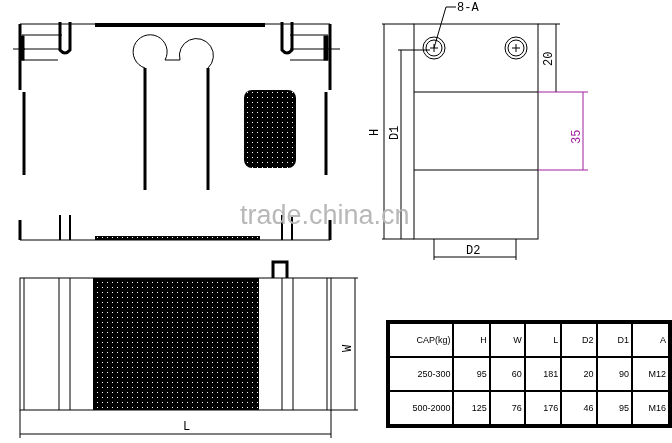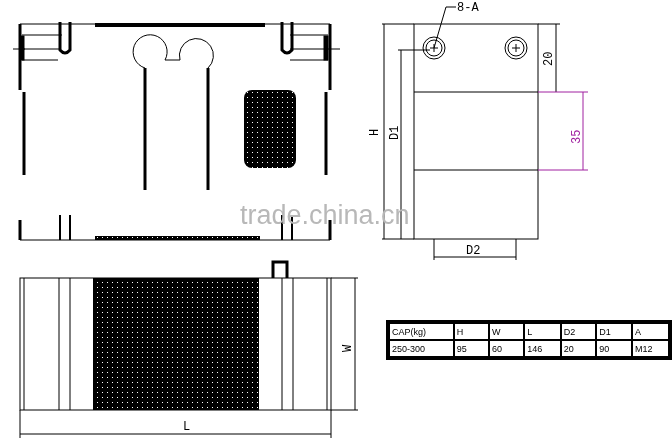--- a/index.html
+++ b/index.html
@@ -2,21 +2,21 @@
 <html><head>
 <meta charset="utf-8">
 <style>
   html, body { margin:0; padding:0; background:#ffffff; }
   body { width:672px; height:443px; position:relative; overflow:hidden; font-family:"Liberation Sans", sans-serif; }
   #drawing { position:absolute; left:0; top:0; }
   .lbl { font-family:"Liberation Mono", monospace; font-size:12px; fill:#000; }
   .lbl-m { font-family:"Liberation Mono", monospace; font-size:12px; fill:#a020a0; }
   .wm { font-family:"Liberation Sans", sans-serif; font-size:27px; fill:#b8b8b8; }
   #spec-table { position:absolute; left:386px; top:320px; border-collapse:separate; border-spacing:2px; background:#000; border:2px solid #000; }
-  #spec-table td, #spec-table th { background:#fff; font-family:"Liberation Sans", sans-serif; font-size:9px; font-weight:normal; color:#000; text-align:left; height:15px; padding:0 2px; }
+  #spec-table td, #spec-table th { background:#fff; font-family:"Liberation Sans", sans-serif; font-size:9px; font-weight:normal; color:#000; text-align:right; height:32px; padding:0 2px; }
   #spec-table th.cap { width:66px; }
   #spec-table th.c { width:35px; }
 </style>
 </head>
 <body>
 
 <svg id="drawing" width="672" height="443" viewBox="0 0 672 443" xmlns="http://www.w3.org/2000/svg">
   <defs>
     <pattern id="knurl" width="5" height="5" patternUnits="userSpaceOnUse">
       <rect width="5" height="5" fill="#000"></rect>
@@ -141,19 +141,28 @@
       <th class="c">D2</th>
       <th class="c">D1</th>
       <th class="c">A</th>
     </tr>
   </thead>
   <tbody>
     <tr>
       <td>250-300</td>
       <td>95</td>
       <td>60</td>
-      <td>146</td>
+      <td>181</td>
       <td>20</td>
       <td>90</td>
       <td>M12</td>
+    </tr>
+    <tr>
+      <td>500-2000</td>
+      <td>125</td>
+      <td>76</td>
+      <td>176</td>
+      <td>46</td>
+      <td>95</td>
+      <td>M16</td>
     </tr>
   </tbody>
 </table>
 
 </body></html>

